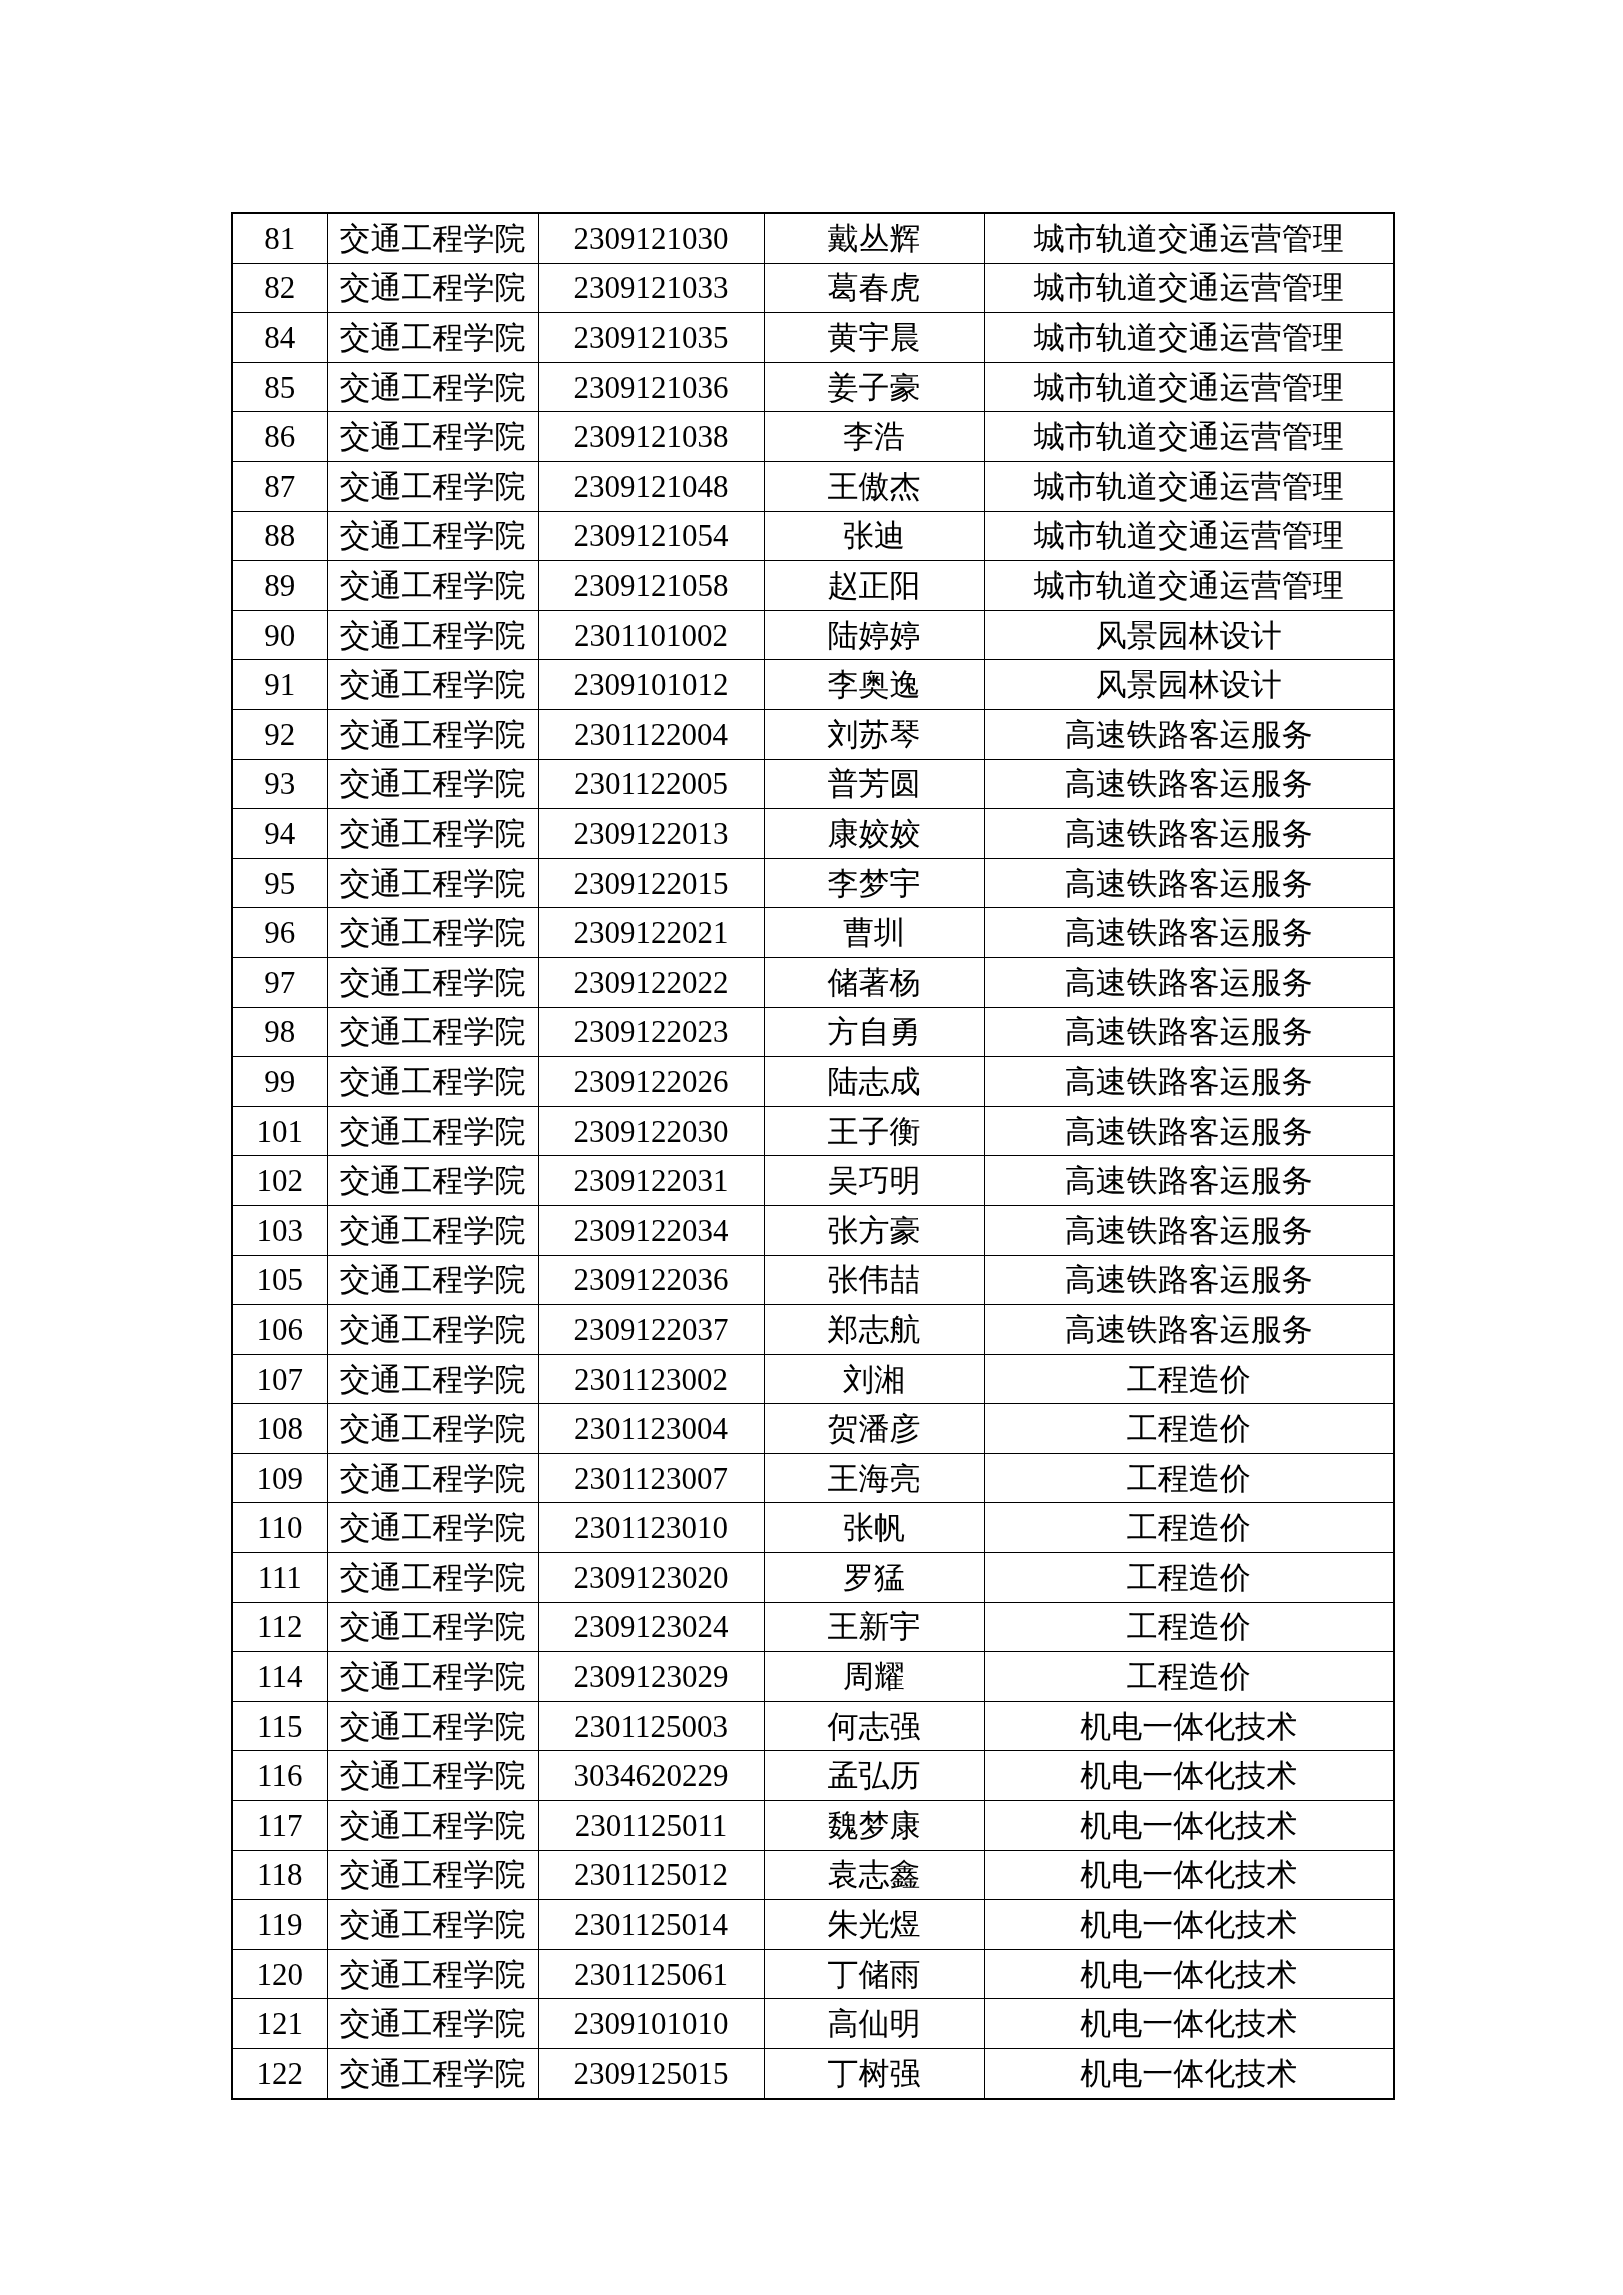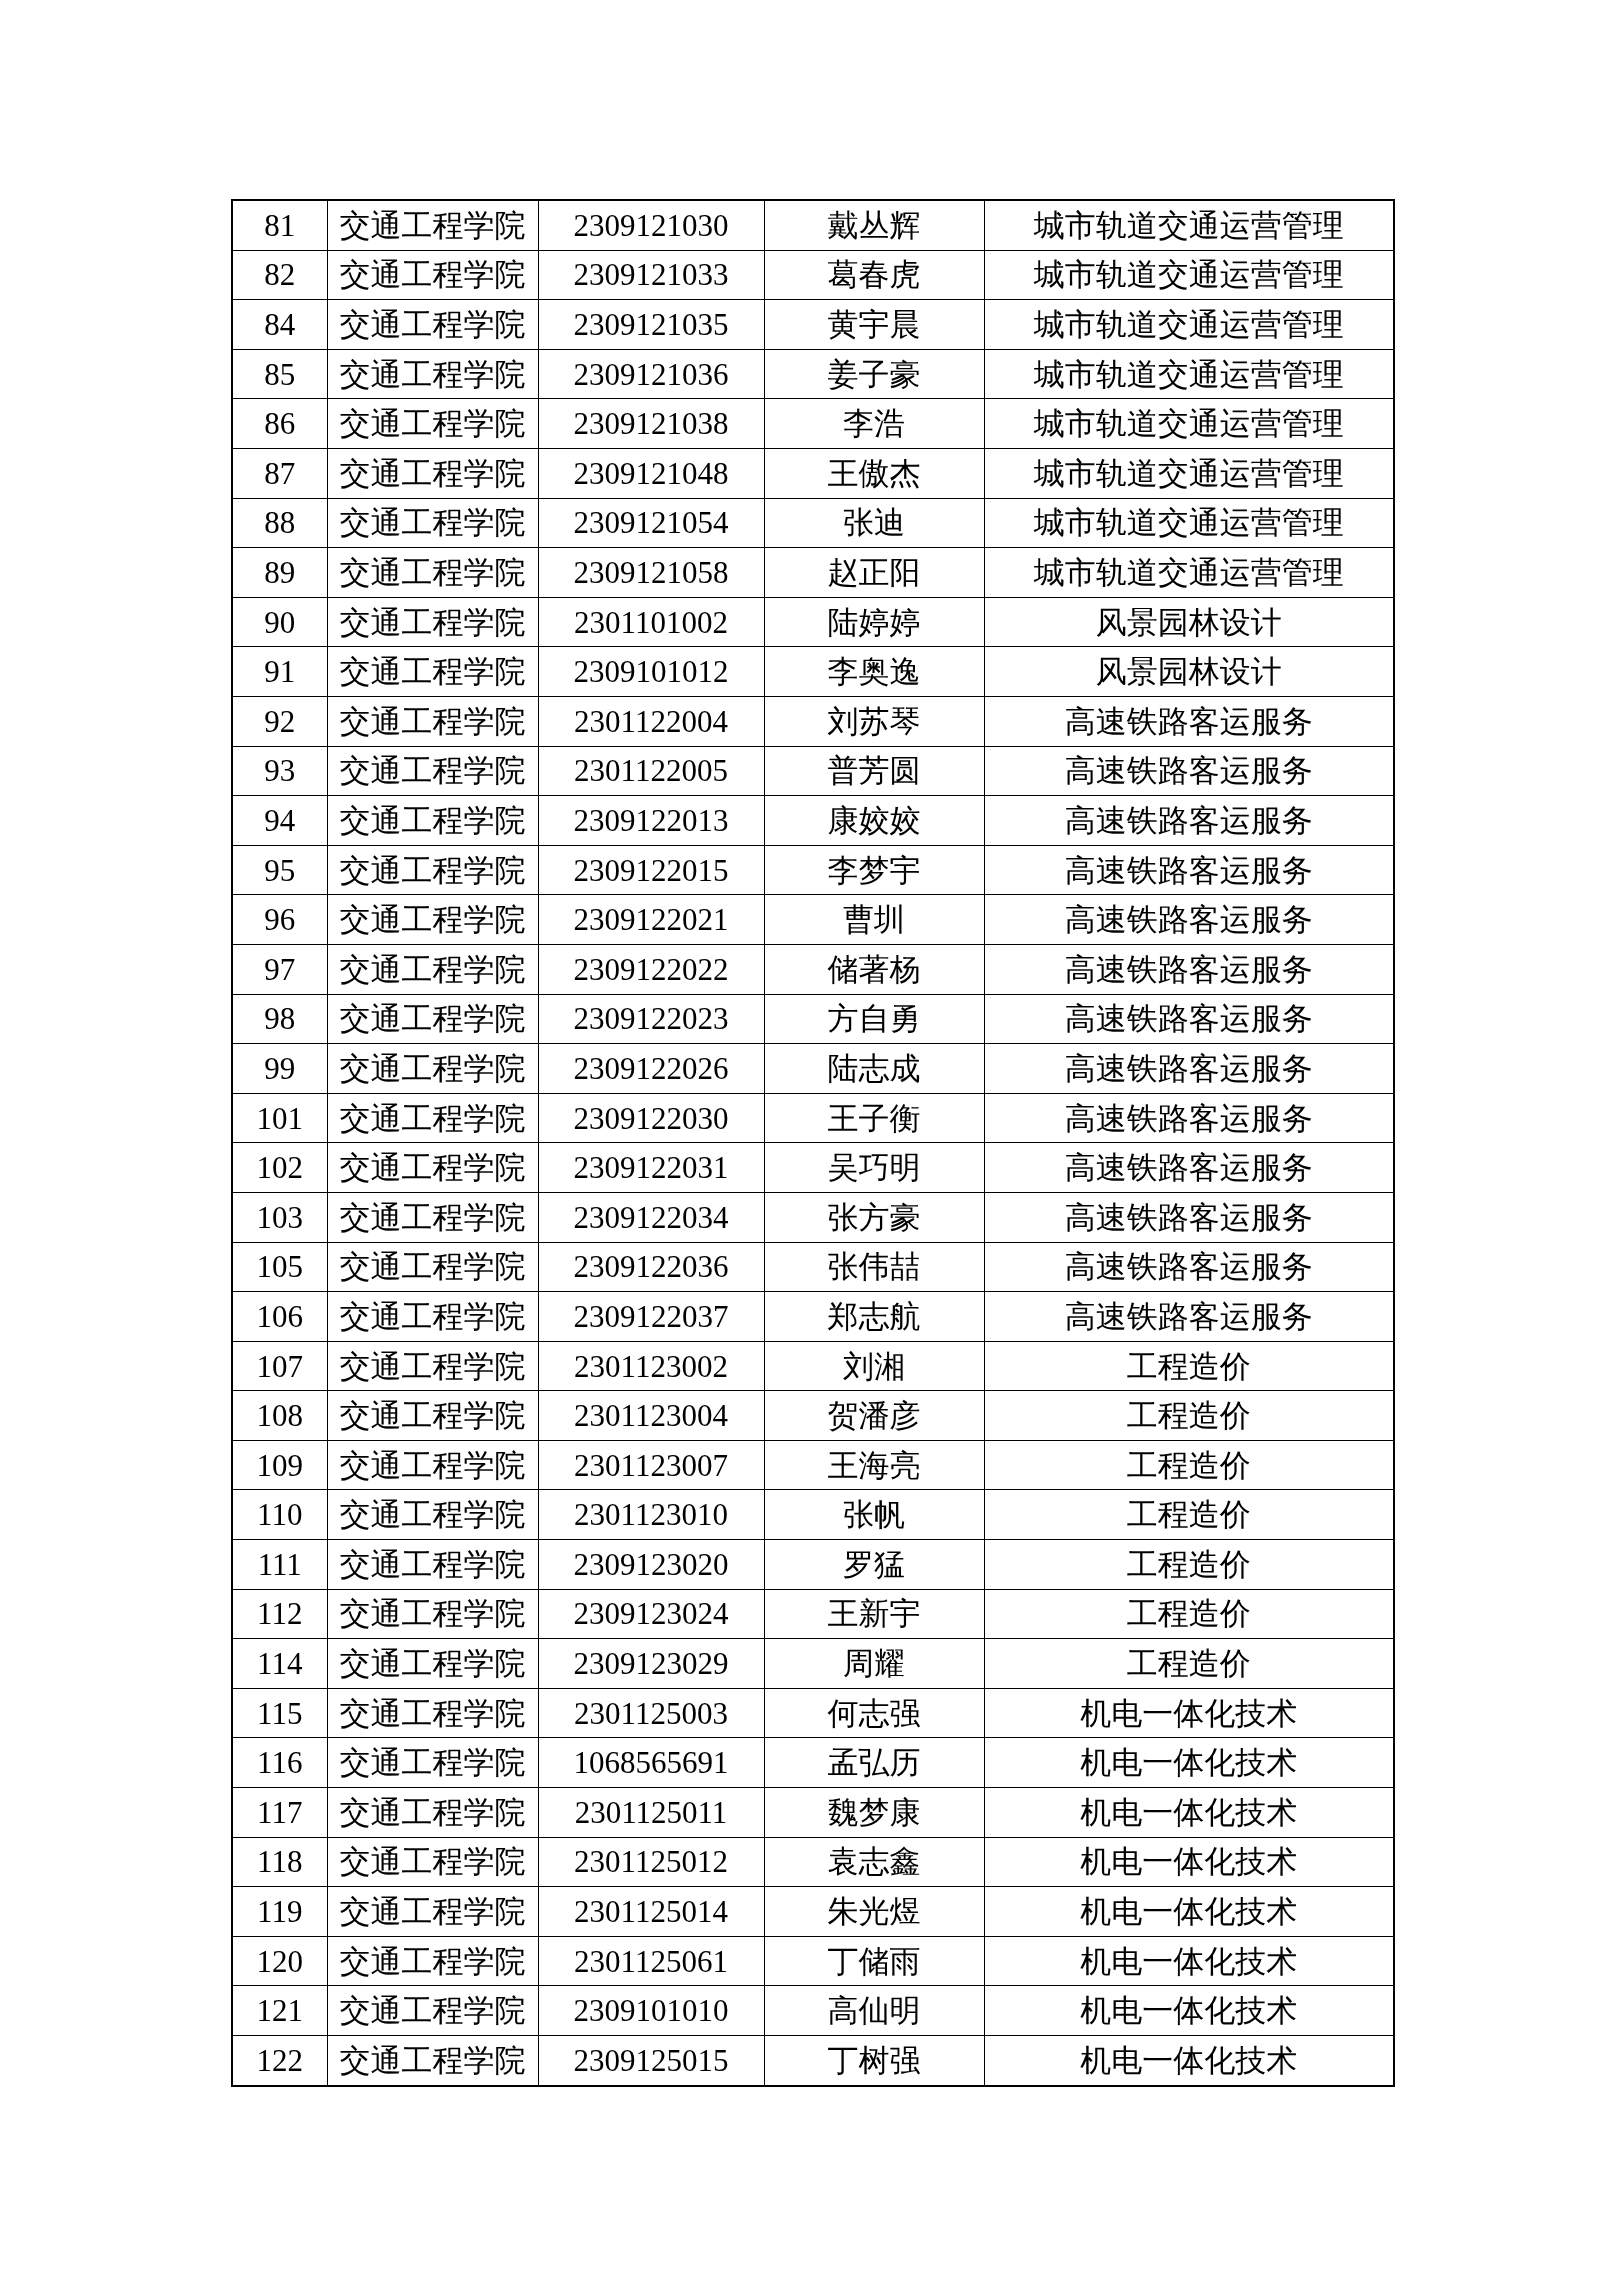--- a/index.html
+++ b/index.html
@@ -9,21 +9,21 @@
     font-family:"Liberation Serif","DejaVu Serif",serif;
   }
   .page{
     position:relative;
     width:1623px;height:2295px;
     background:var(--page-bg,#ffffff);
     overflow:hidden;
   }
   table.roster{
     position:absolute;
-    left:231px;top:199px;
+    left:231px;top:212px;
     width:1161px;height:1888px;
     border-collapse:collapse;
     table-layout:fixed;
     border:2px solid var(--line,#000000);
   }
   table.roster td{
     border:1.3px solid var(--line,#000000);
     text-align:center;
     vertical-align:middle;
     padding:0;
@@ -266,21 +266,21 @@
         <tr>
           <td>115</td>
           <td>交通工程学院</td>
           <td>2301125003</td>
           <td>何志强</td>
           <td>机电一体化技术</td>
         </tr>
         <tr>
           <td>116</td>
           <td>交通工程学院</td>
-          <td>1068565691</td>
+          <td>3034620229</td>
           <td>孟弘历</td>
           <td>机电一体化技术</td>
         </tr>
         <tr>
           <td>117</td>
           <td>交通工程学院</td>
           <td>2301125011</td>
           <td>魏梦康</td>
           <td>机电一体化技术</td>
         </tr>

